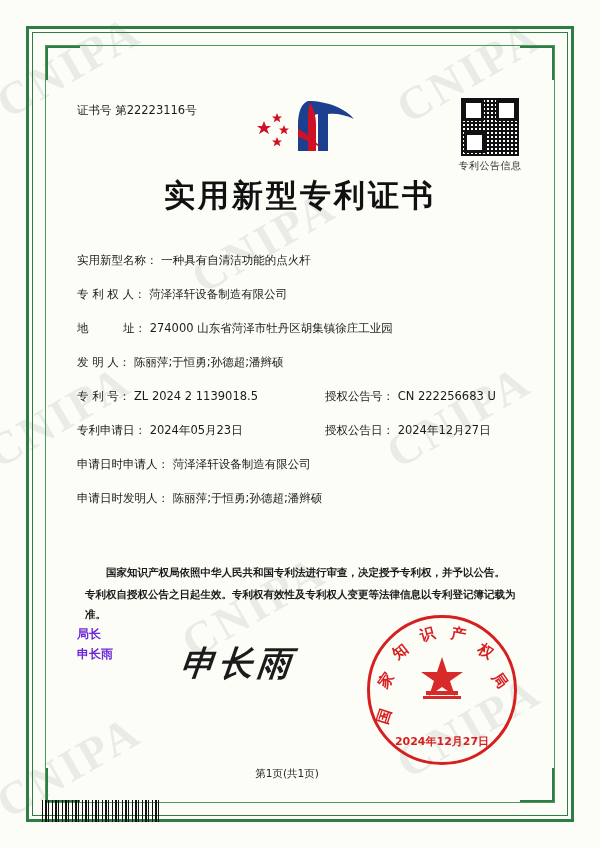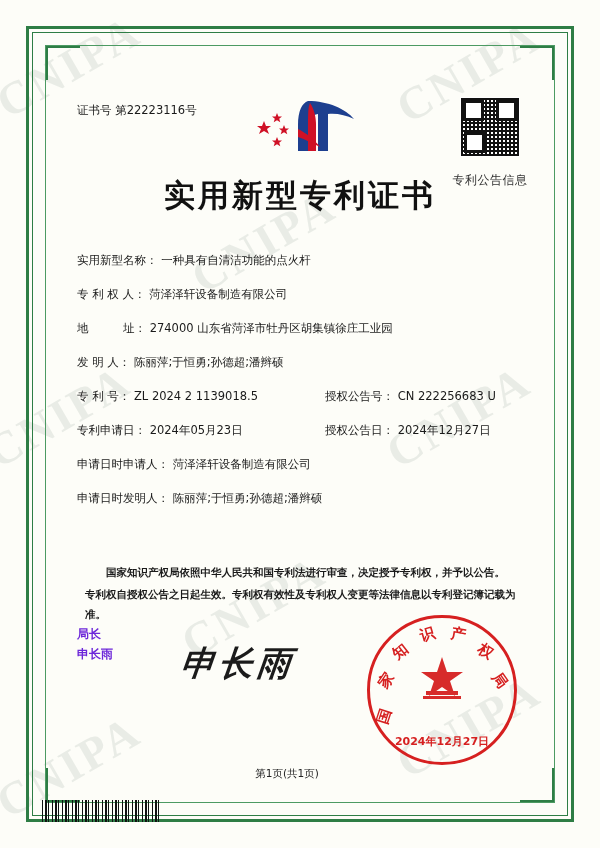--- a/index.html
+++ b/index.html
@@ -125,22 +125,22 @@
   .qr-img::before { left: 2px; top: 2px; }
   .qr-img::after  { right: 2px; top: 2px; }
   .qr-corner-bl {
     position: absolute;
     left: 3px; bottom: 3px;
     width: 15px; height: 15px;
     border: 3px solid #111;
     background: #fff;
   }
   .qr-caption {
-    margin-top: 15px;
-    font-size: 12px;
+    margin-top: 2px;
+    font-size: 10px;
     color: #333;
     letter-spacing: 0.5px;
   }
 
   .title {
     position: absolute;
     left: 0; top: 130px;
     width: 510px;
     text-align: center;
     font-family: "DejaVu Serif", "Liberation Serif", serif;

